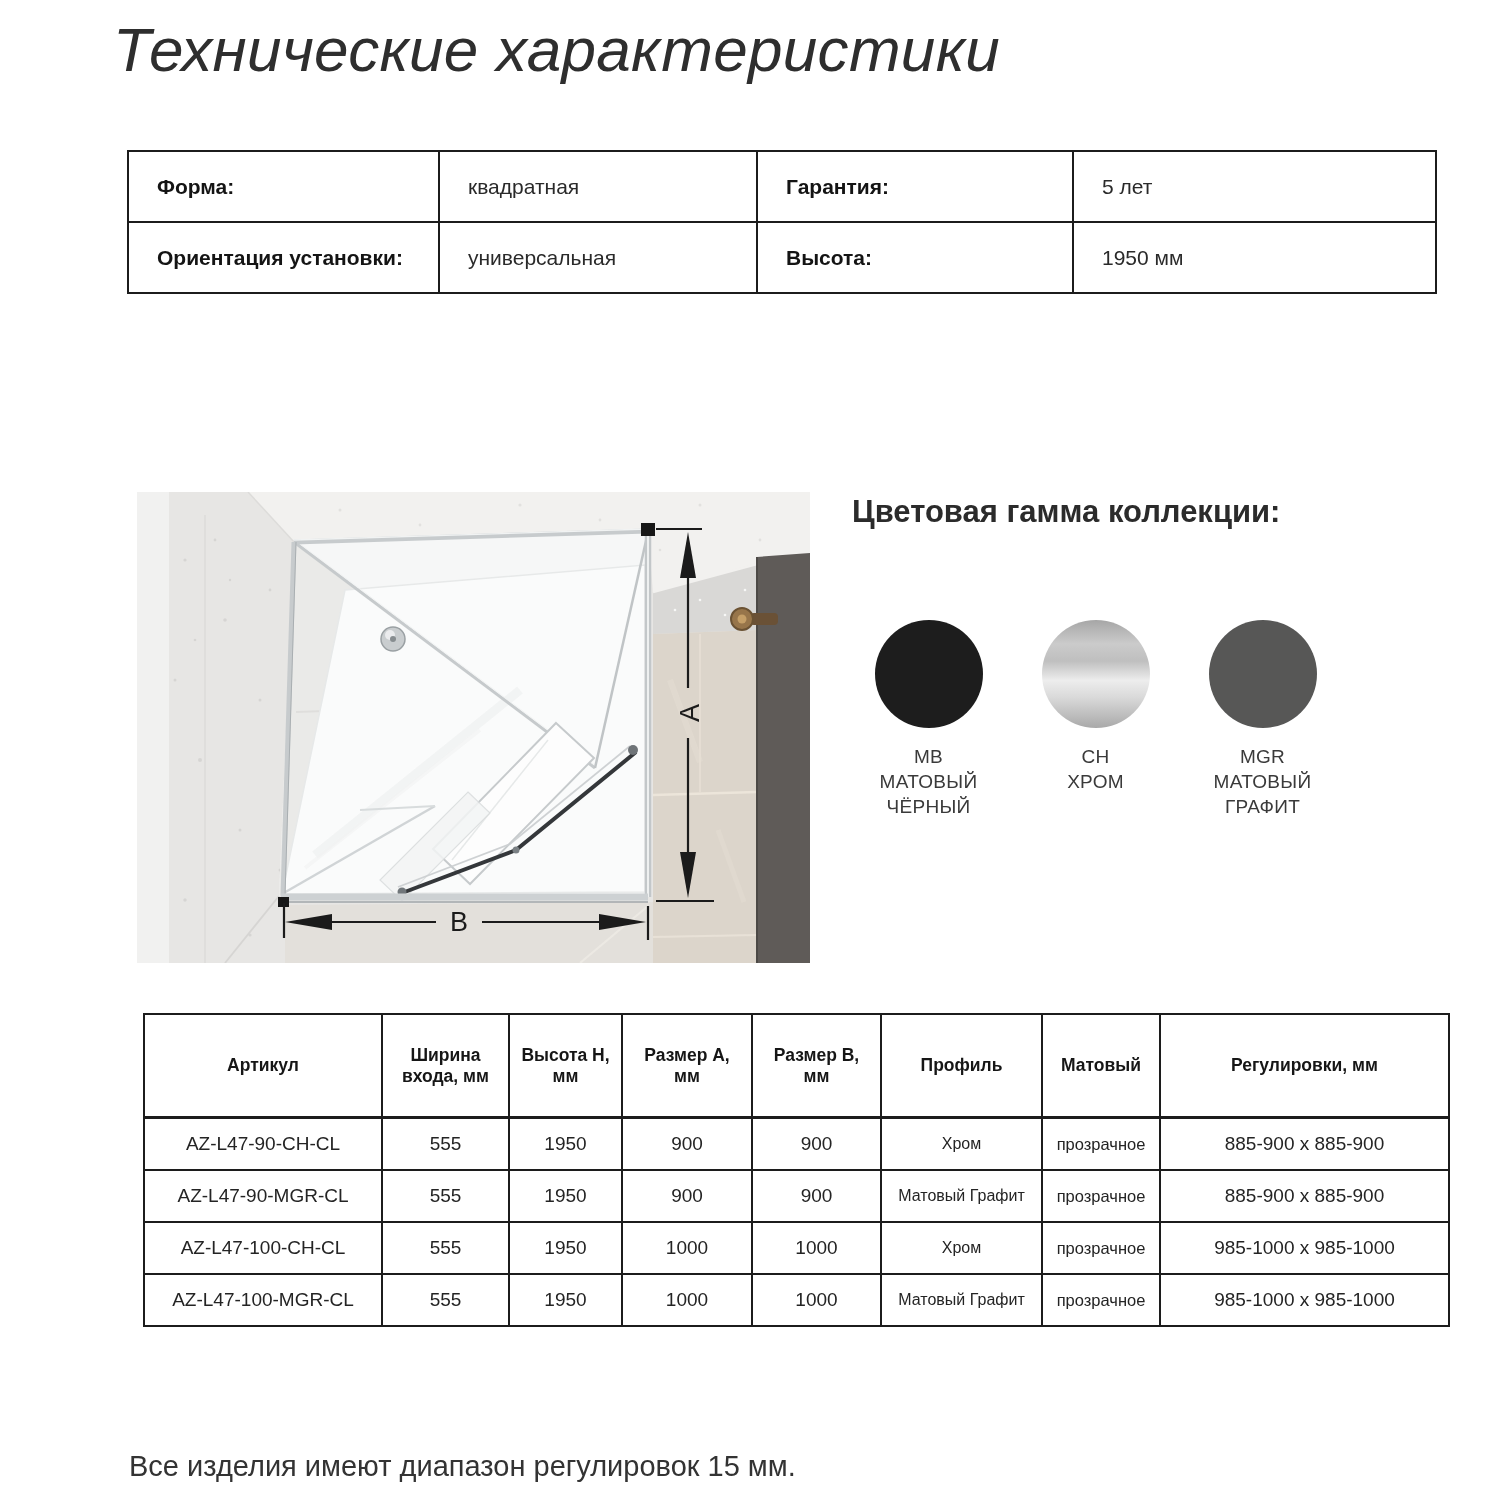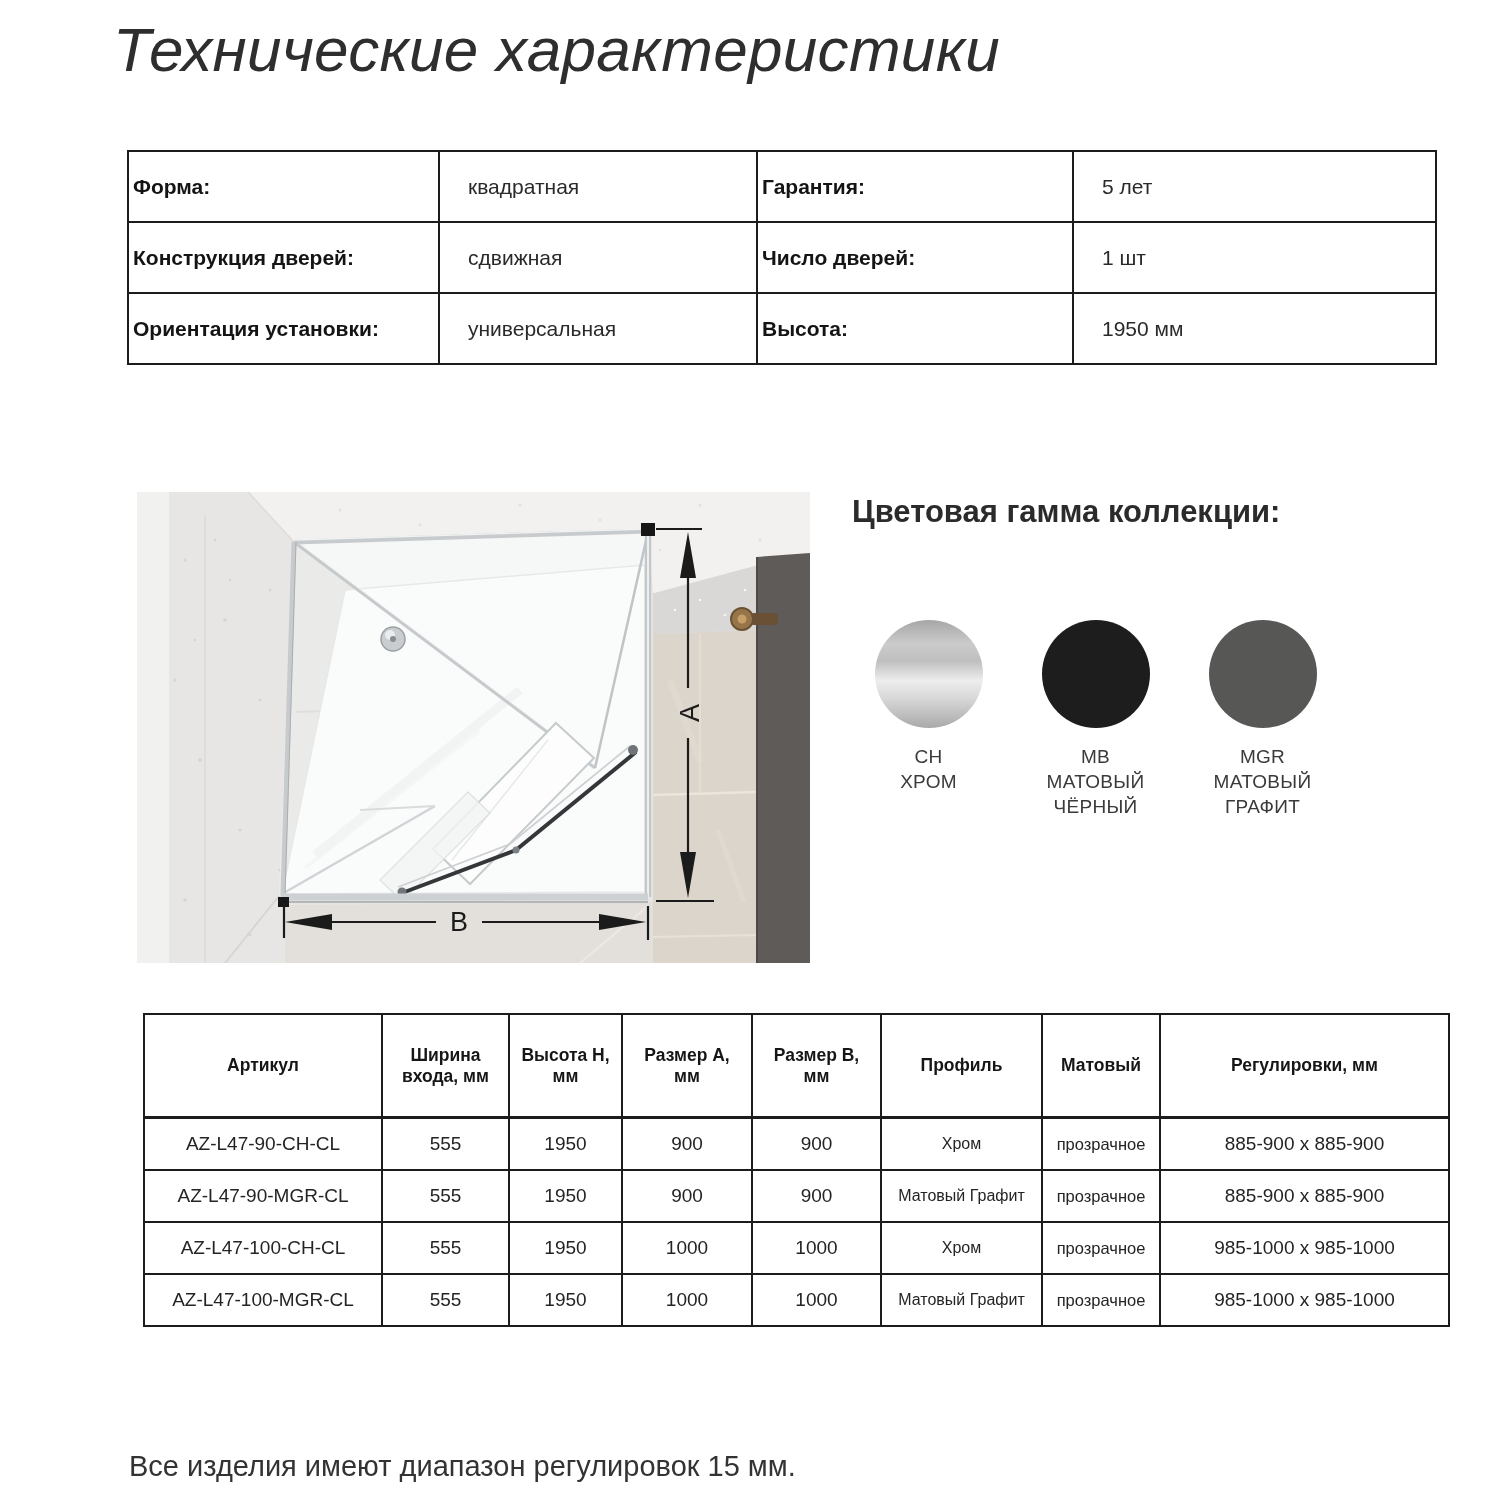--- a/index.html
+++ b/index.html
@@ -13,21 +13,21 @@
     left:113px;top:14px;font-size:62px;font-weight:500;color:#2e2e2e;
     letter-spacing:0.3px;white-space:nowrap;font-style:italic;
   }
   
   table{border-collapse:collapse;}
   .specs{left:127px;top:150px;width:1308px;table-layout:fixed;}
   .specs td{
     border:2px solid #1c1c1c;height:69px;font-size:21px;vertical-align:middle;
     padding:0;
   }
-  .specs td.lbl{font-weight:700;padding-left:4px;color:#141414;}
+  .specs td.lbl{font-weight:700;padding-left:28px;color:#141414;}
   .specs td.val{padding-left:28px;color:#2a2a2a;}
   
   .photo{left:137px;top:492px;width:673px;height:471px;}
   .photo svg{display:block;}
   
   .colors-heading{
     left:852px;top:494px;font-size:31px;font-weight:700;color:#2b2b2b;white-space:nowrap;
   }
   .swatches{left:845px;top:620px;display:flex;}
   .swatch-col{width:167px;display:flex;flex-direction:column;align-items:center;}
@@ -58,26 +58,20 @@
       <col style="width:318px">
       <col style="width:316px">
       <col style="width:363px">
     </colgroup>
   <tbody>
     <tr>
       <td class="lbl">Форма:</td>
       <td class="val">квадратная</td>
       <td class="lbl">Гарантия:</td>
       <td class="val">5 лет</td>
-    </tr>
-    <tr>
-      <td class="lbl">Конструкция дверей:</td>
-      <td class="val">сдвижная</td>
-      <td class="lbl">Число дверей:</td>
-      <td class="val">1 шт</td>
     </tr>
     <tr>
       <td class="lbl">Ориентация установки:</td>
       <td class="val">универсальная</td>
       <td class="lbl">Высота:</td>
       <td class="val">1950 мм</td>
     </tr>
   </tbody>
 </table>
 
@@ -209,31 +203,31 @@
     <line x1="482" y1="922" x2="606" y2="922" stroke-width="2.2"></line>
     <polygon points="646,922 599,914 599,930" stroke="none"></polygon>
     <text x="459" y="931" font-size="27" stroke="none" text-anchor="middle">B</text>
   </g>
 </svg>
 </div>
 
 <div class="abs colors-heading">Цветовая гамма коллекции:</div>
 <div class="abs swatches">
   <div class="swatch-col">
+    <div class="swatch-circle" style="background: rgb(29, 29, 29);"></div>
+    <div class="swatch-label">
+      <div>MB</div>
+      <div>МАТОВЫЙ ЧЁРНЫЙ</div>
+    </div>
+  </div>
+  <div class="swatch-col">
     <div class="swatch-circle" style="background: linear-gradient(rgb(166, 166, 166) 0%, rgb(203, 203, 203) 22%, rgb(191, 191, 191) 38%, rgb(237, 237, 237) 56%, rgb(217, 217, 217) 72%, rgb(169, 169, 169) 100%);"></div>
     <div class="swatch-label">
       <div>CH</div>
       <div>ХРОМ</div>
-    </div>
-  </div>
-  <div class="swatch-col">
-    <div class="swatch-circle" style="background: rgb(29, 29, 29);"></div>
-    <div class="swatch-label">
-      <div>MB</div>
-      <div>МАТОВЫЙ ЧЁРНЫЙ</div>
     </div>
   </div>
   <div class="swatch-col">
     <div class="swatch-circle" style="background: rgb(87, 87, 86);"></div>
     <div class="swatch-label">
       <div>MGR</div>
       <div>МАТОВЫЙ ГРАФИТ</div>
     </div>
   </div>
 </div>

